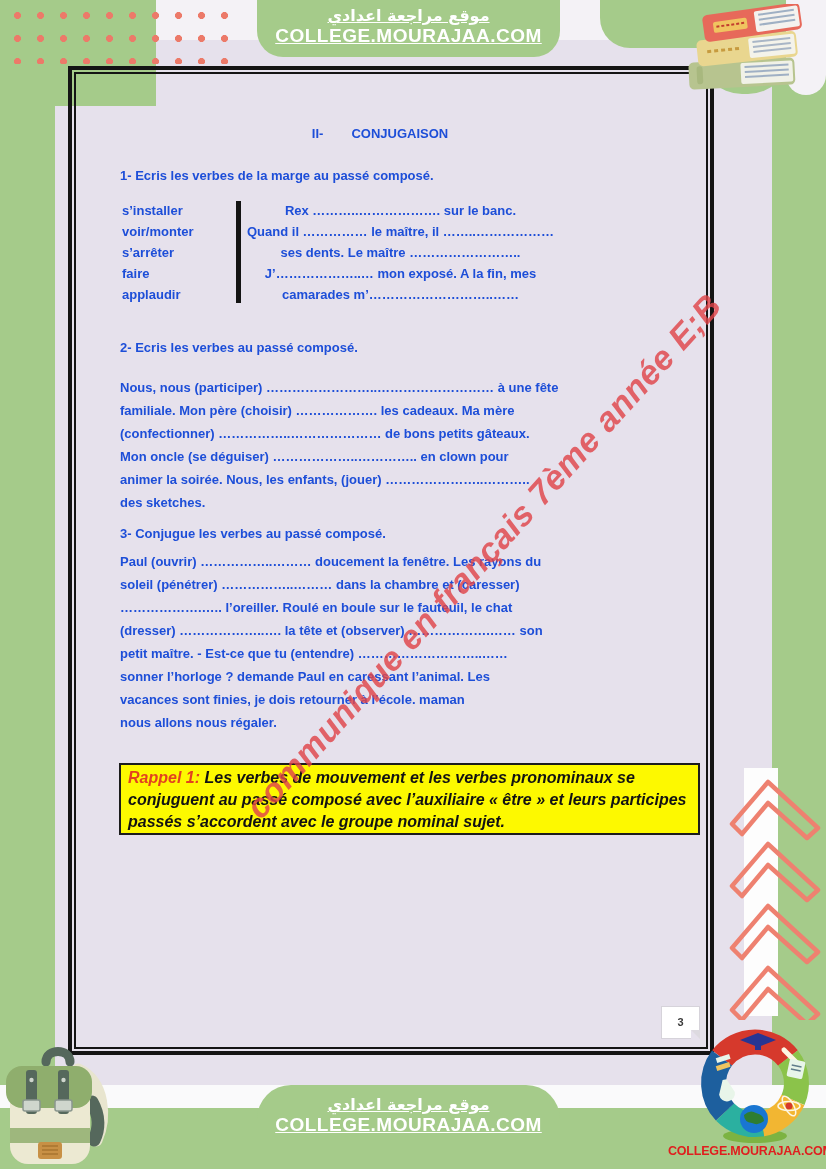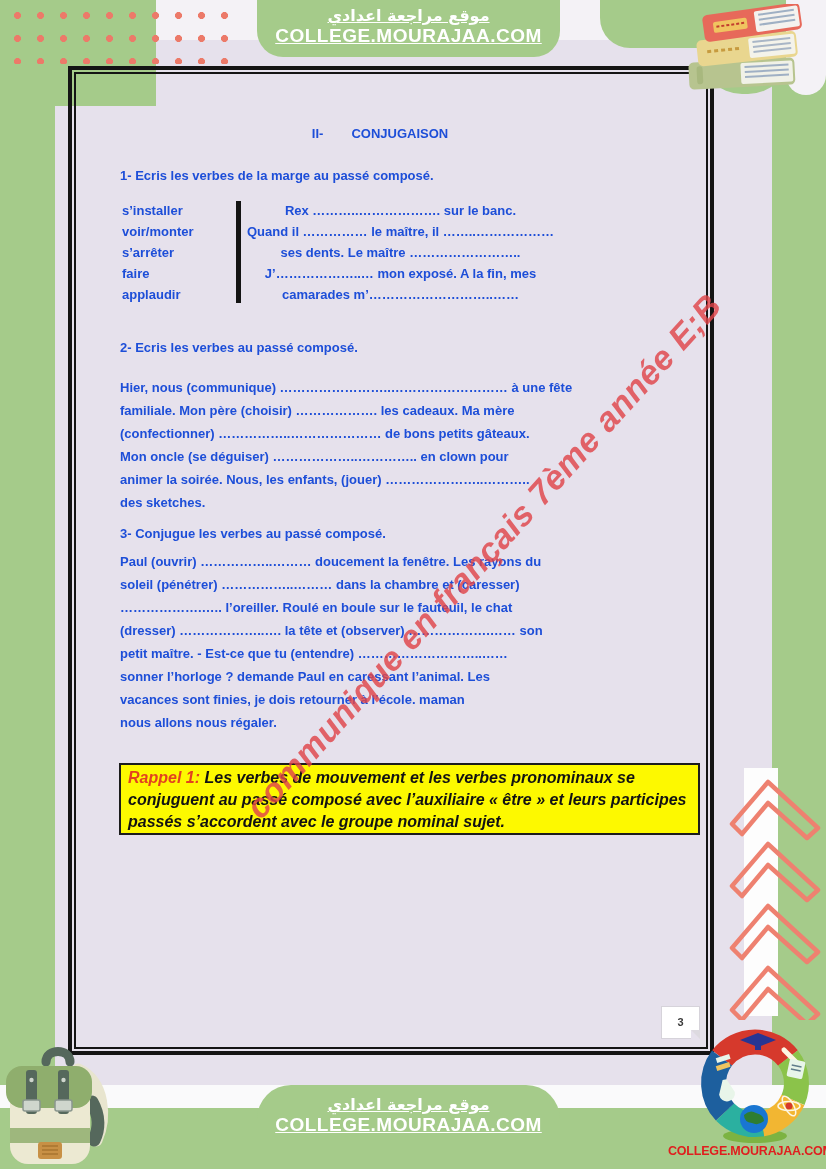--- a/index.html
+++ b/index.html
@@ -133,21 +133,21 @@
 <div class="doc-text ex1-lines">
   <div>Rex ………..………………. sur le banc.</div>
   <div>Quand il …………… le maître, il ……..………………</div>
   <div>ses dents. Le maître ……………………..</div>
   <div>J’………………..… mon exposé. A la fin, mes</div>
   <div>camarades m’………………………..……</div>
 </div>
 
 <div class="doc-text ex2-heading">2- Ecris les verbes au passé composé.</div>
 <div class="doc-text ex2-lines">
-  <div>Hier, nous (communique) ……………………..……………………… à une fête</div>
+  <div>Nous, nous (participer) ……………………..……………………… à une fête</div>
   <div>familiale. Mon père (choisir) ………………. les cadeaux. Ma mère</div>
   <div>(confectionner) ……………..………………… de bons petits gâteaux.</div>
   <div>Mon oncle (se déguiser) ………………..………….. en clown pour</div>
   <div>animer la soirée. Nous, les enfants, (jouer) …………………..………..</div>
   <div>des sketches.</div>
 </div>
 
 <div class="doc-text ex3-heading">3- Conjugue les verbes au passé composé.</div>
 <div class="doc-text ex3-lines">
   <div>Paul (ouvrir) ……………..……… doucement la fenêtre. Les rayons du</div>

